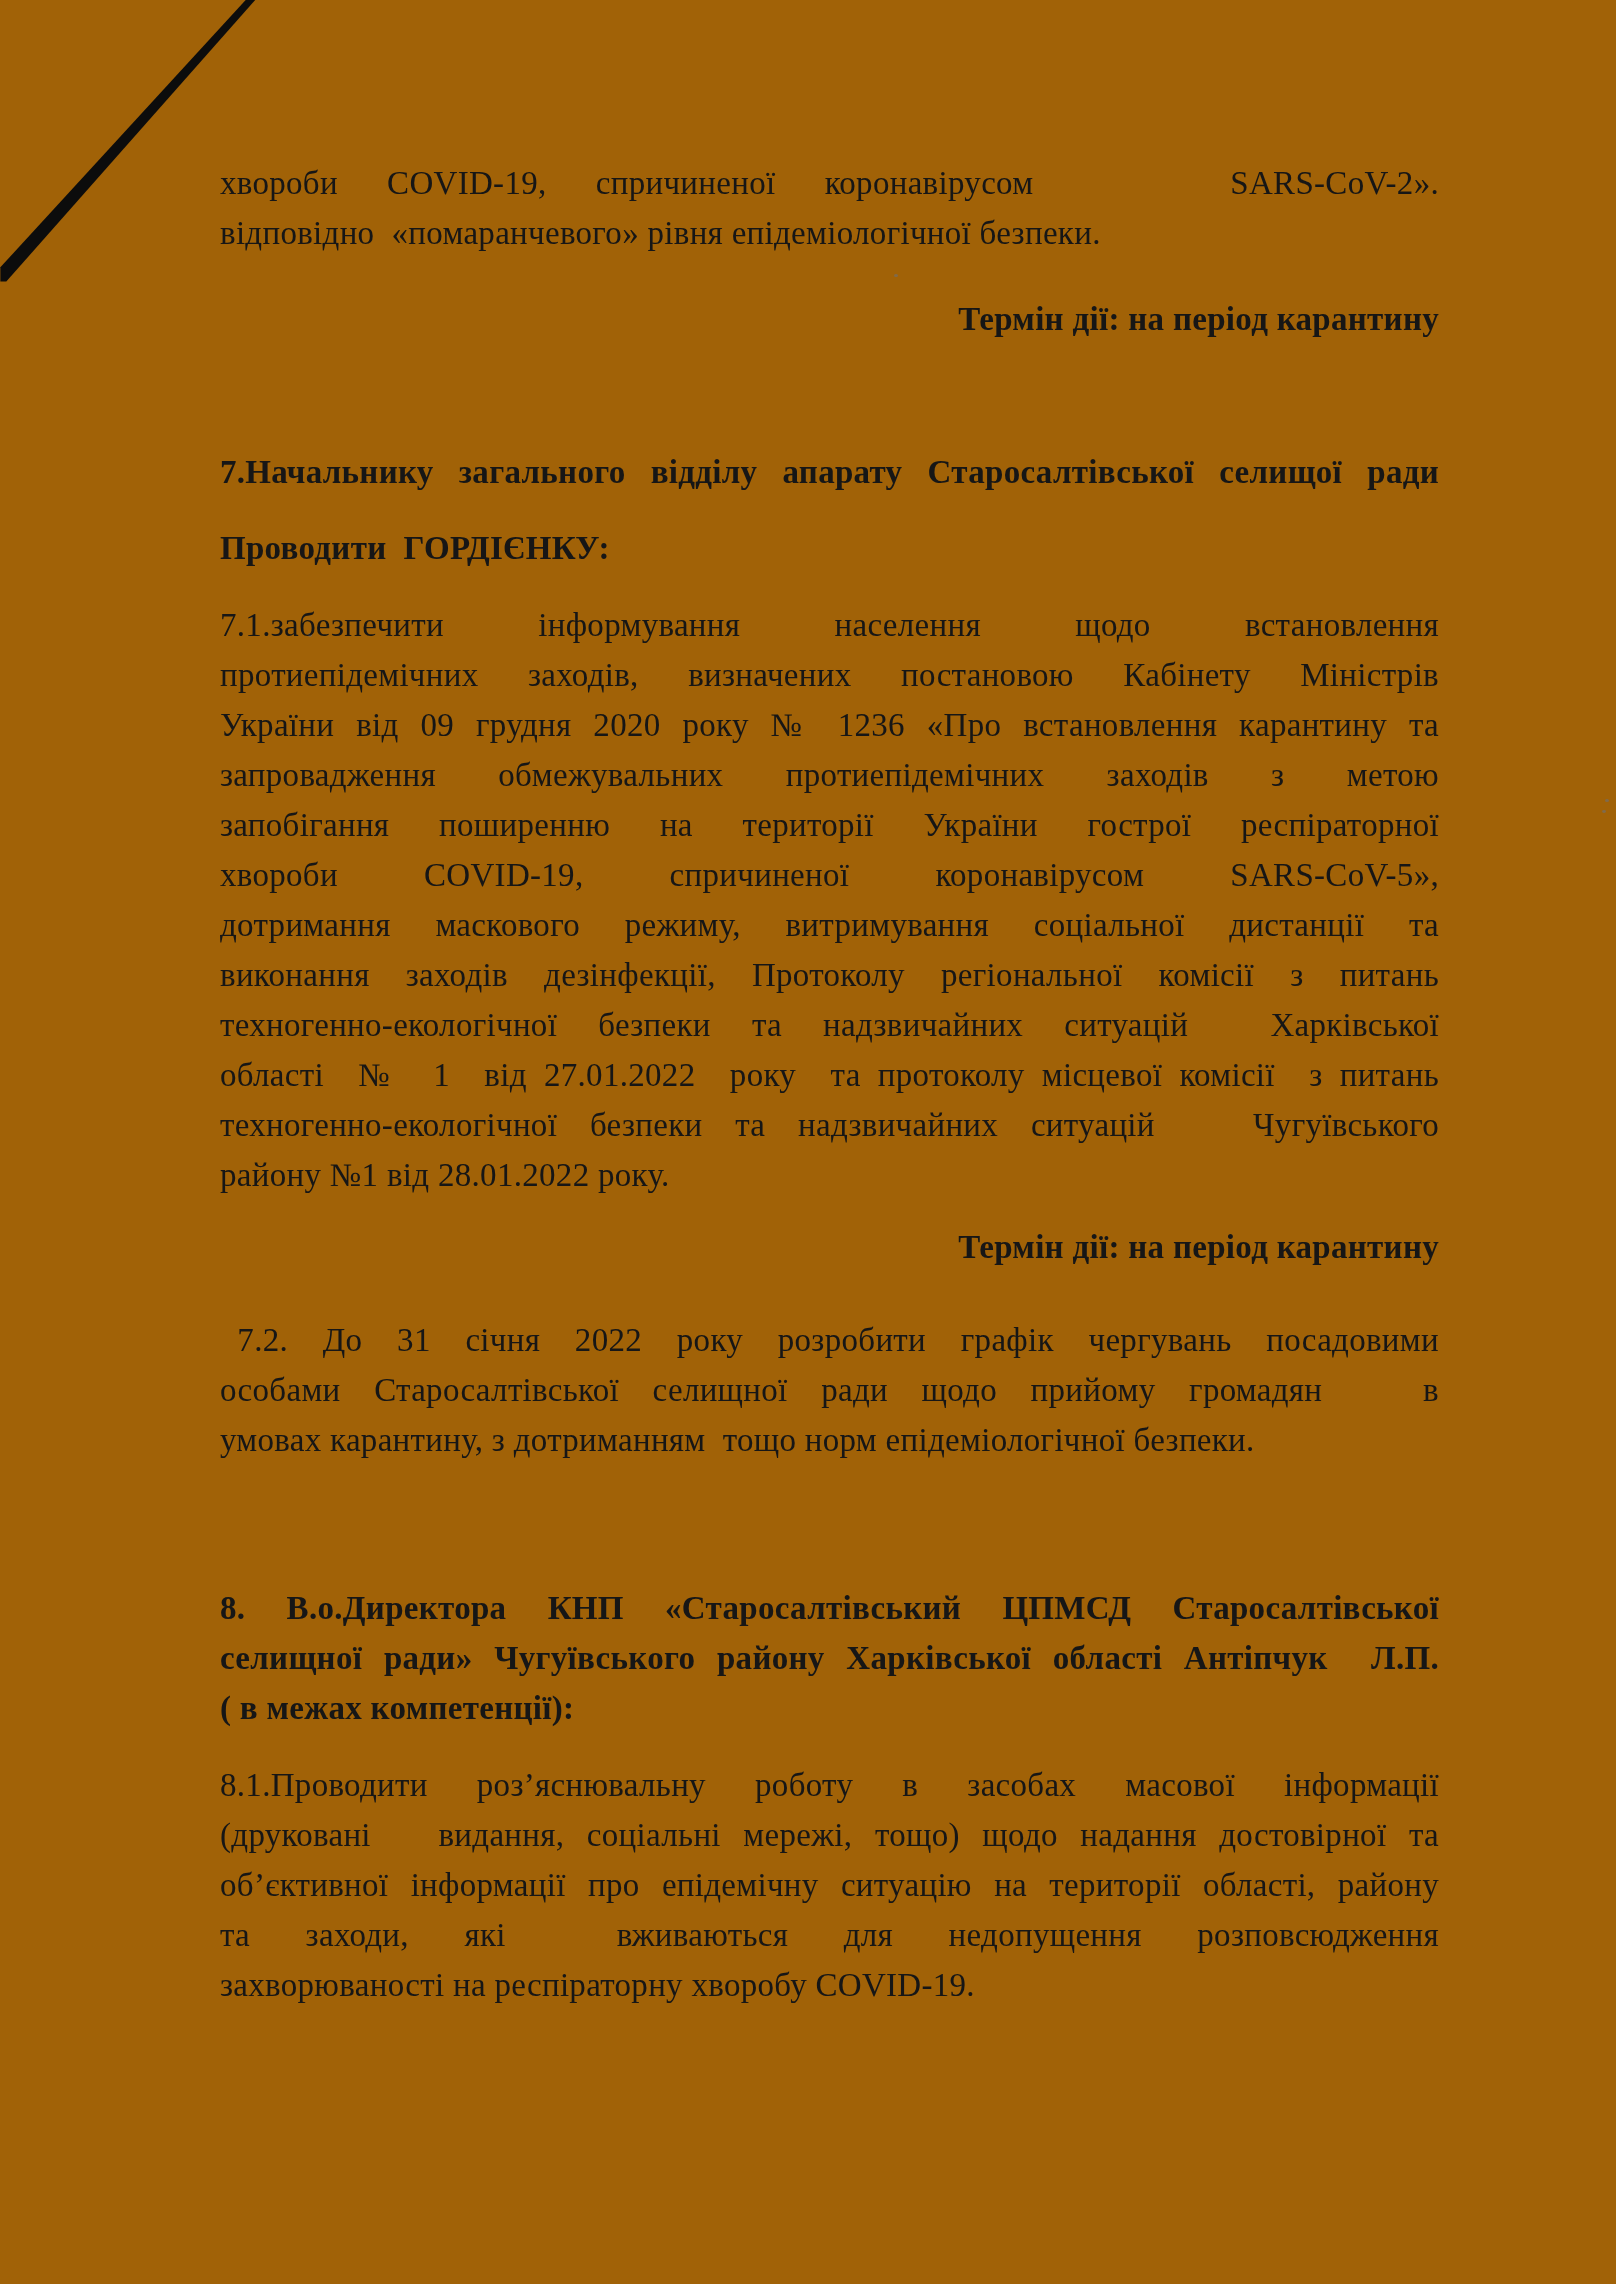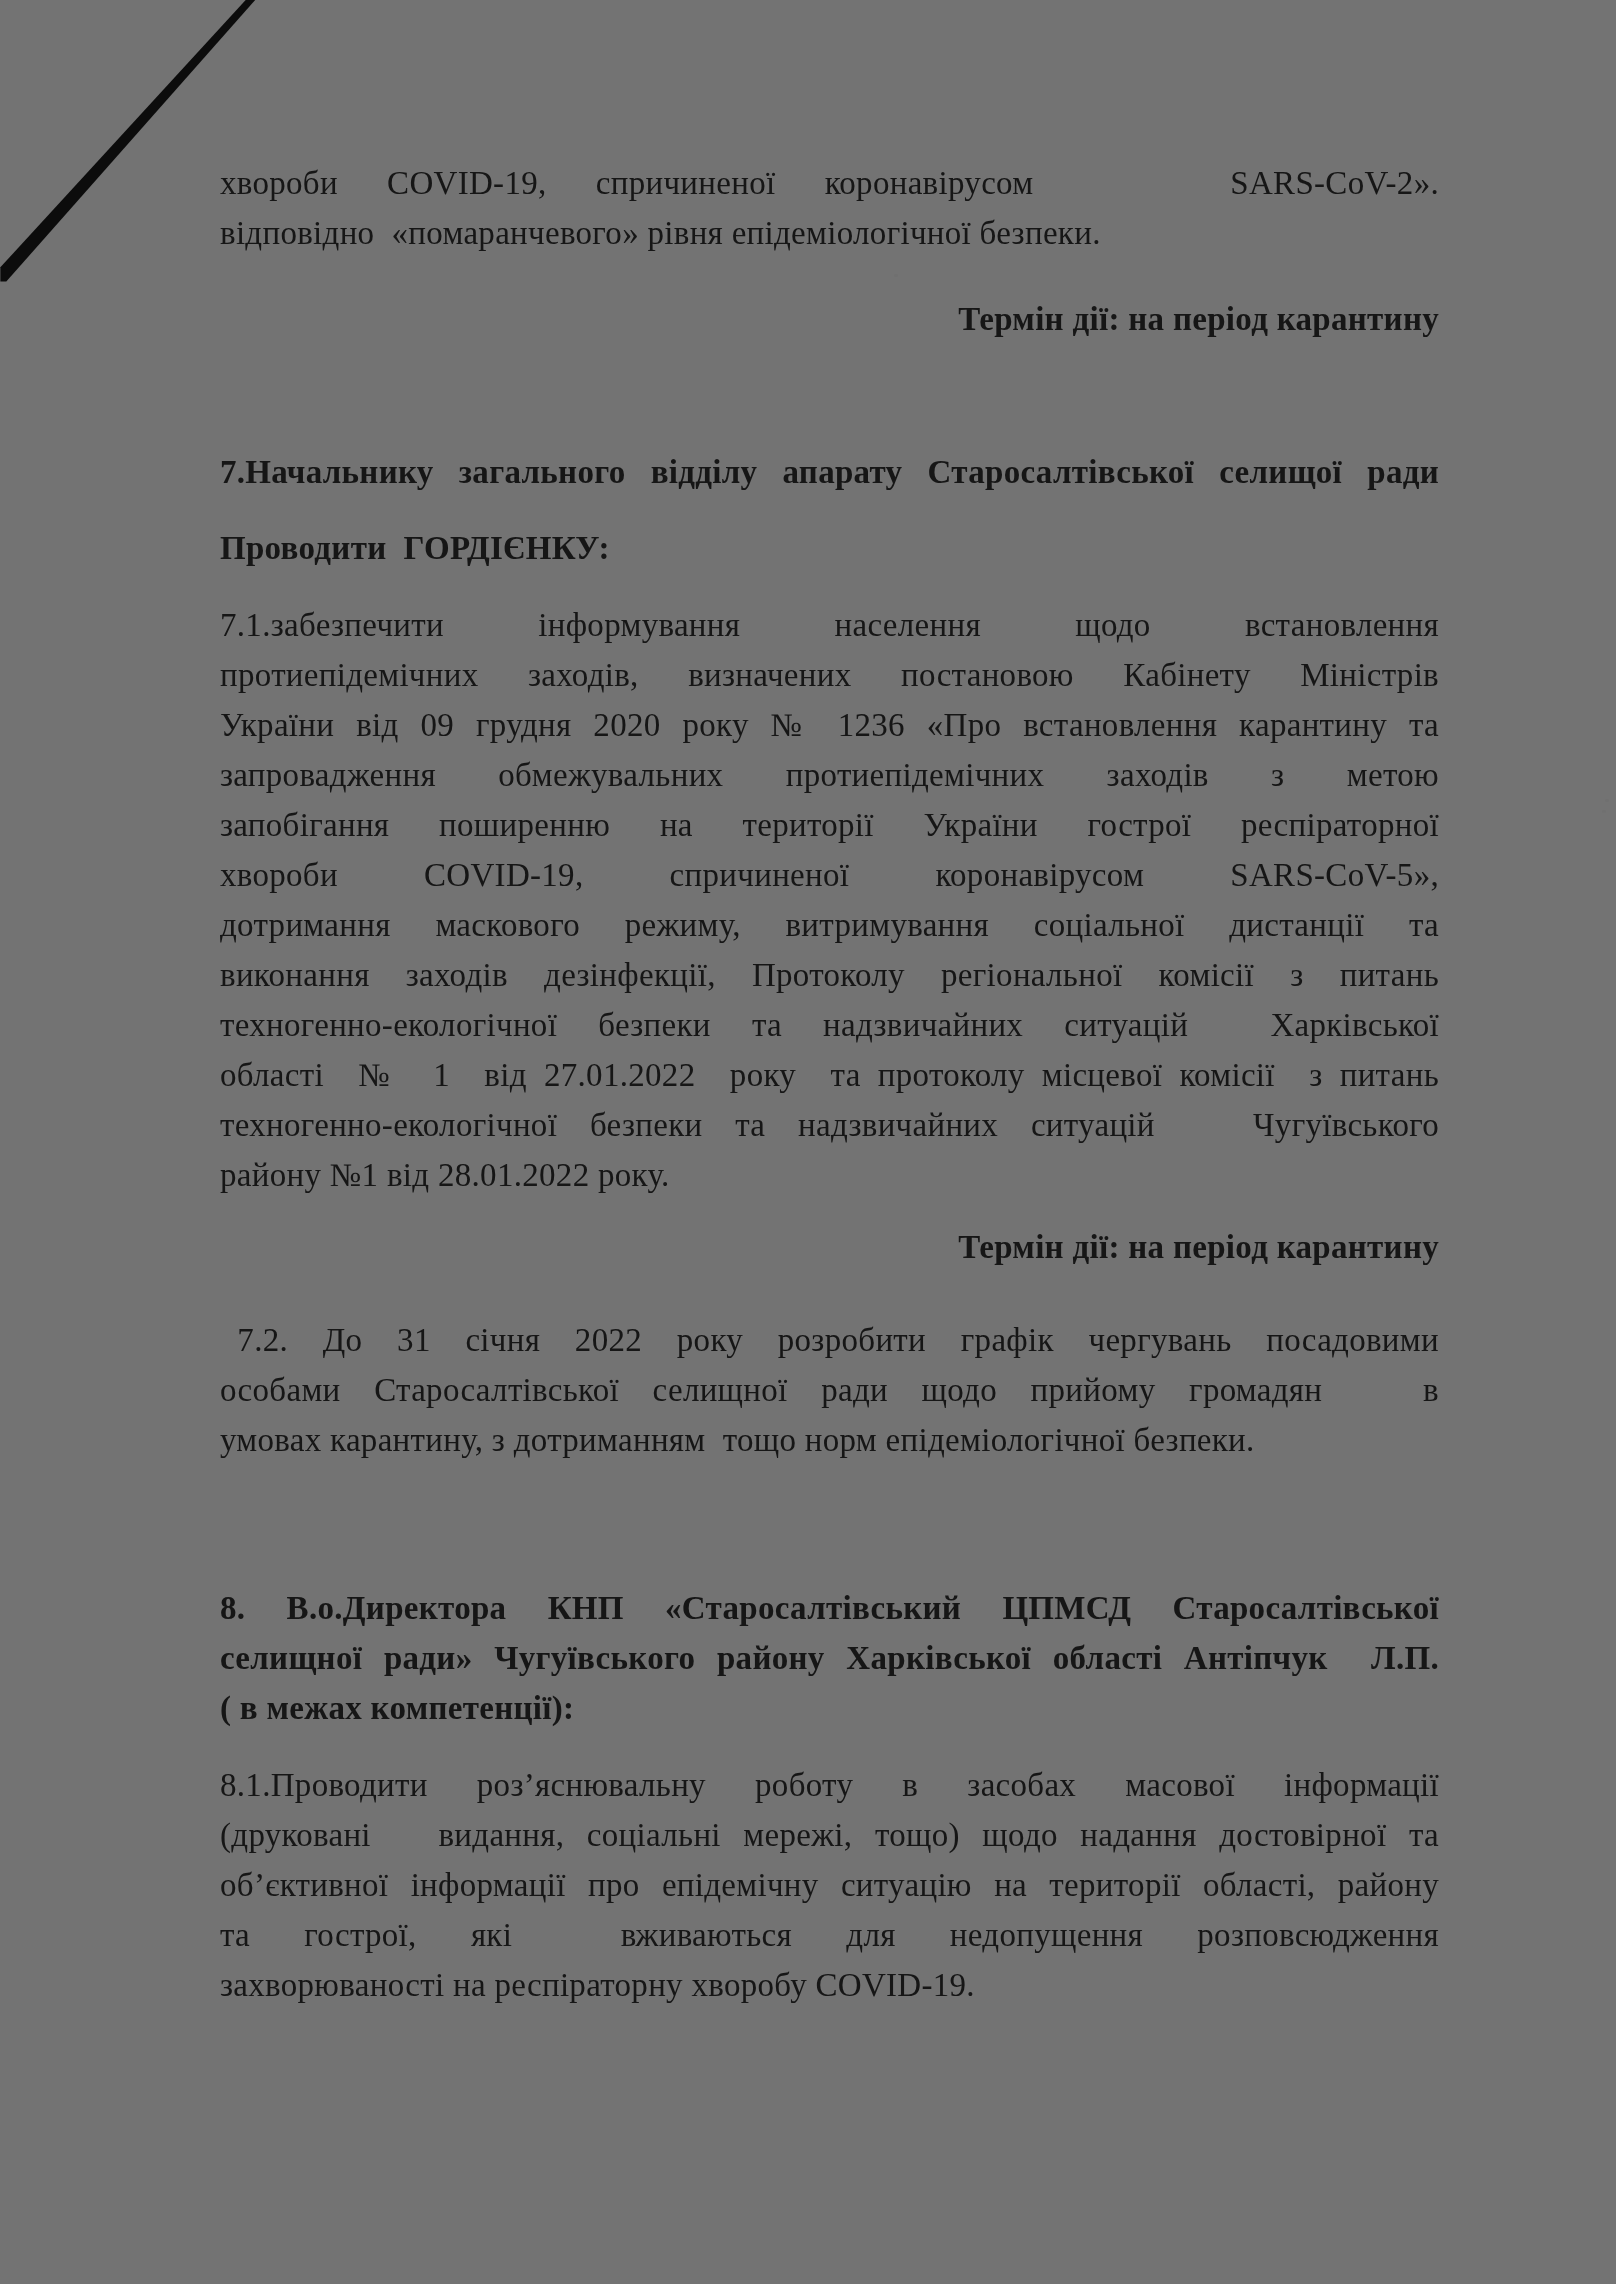--- a/index.html
+++ b/index.html
@@ -1,20 +1,20 @@
 <!DOCTYPE html>
 <html lang="uk" style="font-size:9.5px"><head>
 <meta charset="utf-8">
 <style>
   html,body{margin:0;padding:0;background:#ffffff;}
   .page{
     position:relative;
     width:1616px;
     height:2284px;
-    background:#737373;
+    background:#a16207;
     overflow:hidden;
     font-family:"Liberation Serif","DejaVu Serif",serif;
     color:#161616;
   }
   .scan-line{position:absolute;left:0;top:0;pointer-events:none;}
   .speck{position:absolute;background:#6f6f6f;opacity:.65;border-radius:50%;}
   .content{
     position:absolute;
     left:220px;
     top:0;
@@ -101,19 +101,19 @@
     <div class="para bold s8h">
         <div class="line">8.  В.о.Директора  КНП  «Старосалтівський  ЦПМСД  Старосалтівської</div>
         <div class="line">селищної ради» Чугуївського району Харківської області Антіпчук  Л.П.</div>
         <div class="line last">( в межах компетенції):</div>
       </div>
 
     <div class="para p81">
         <div class="line">8.1.Проводити роз’яснювальну роботу в засобах масової інформації</div>
         <div class="line">(друковані   видання, соціальні мережі, тощо) щодо надання достовірної та</div>
         <div class="line">об’єктивної інформації про епідемічну ситуацію на території області, району</div>
-        <div class="line">та гострої, які  вживаються для недопущення розповсюдження</div>
+        <div class="line">та заходи, які  вживаються для недопущення розповсюдження</div>
         <div class="line last">захворюваності на респіраторну хворобу COVID-19.</div>
       </div>
 
   </div>
 </div>
 
 
 </body></html>

